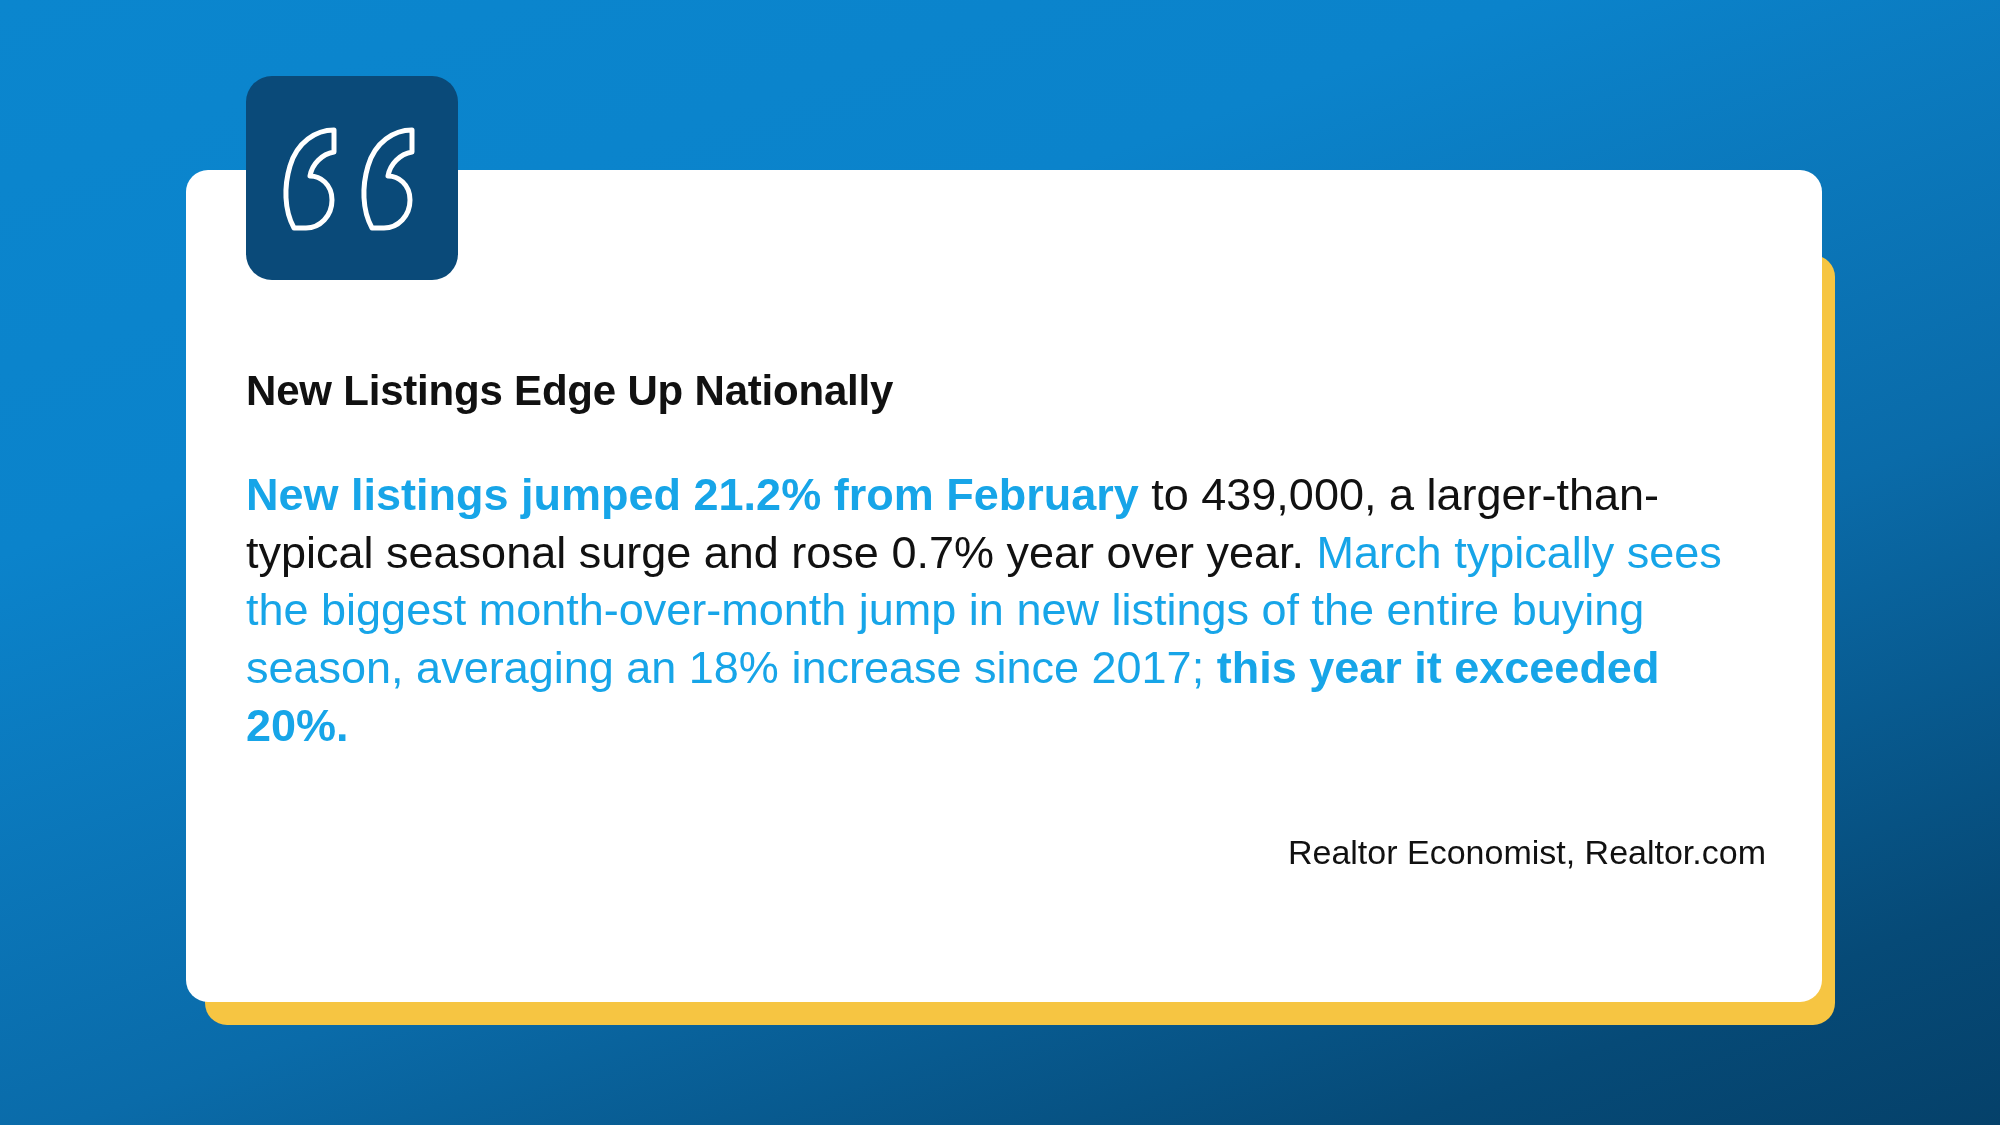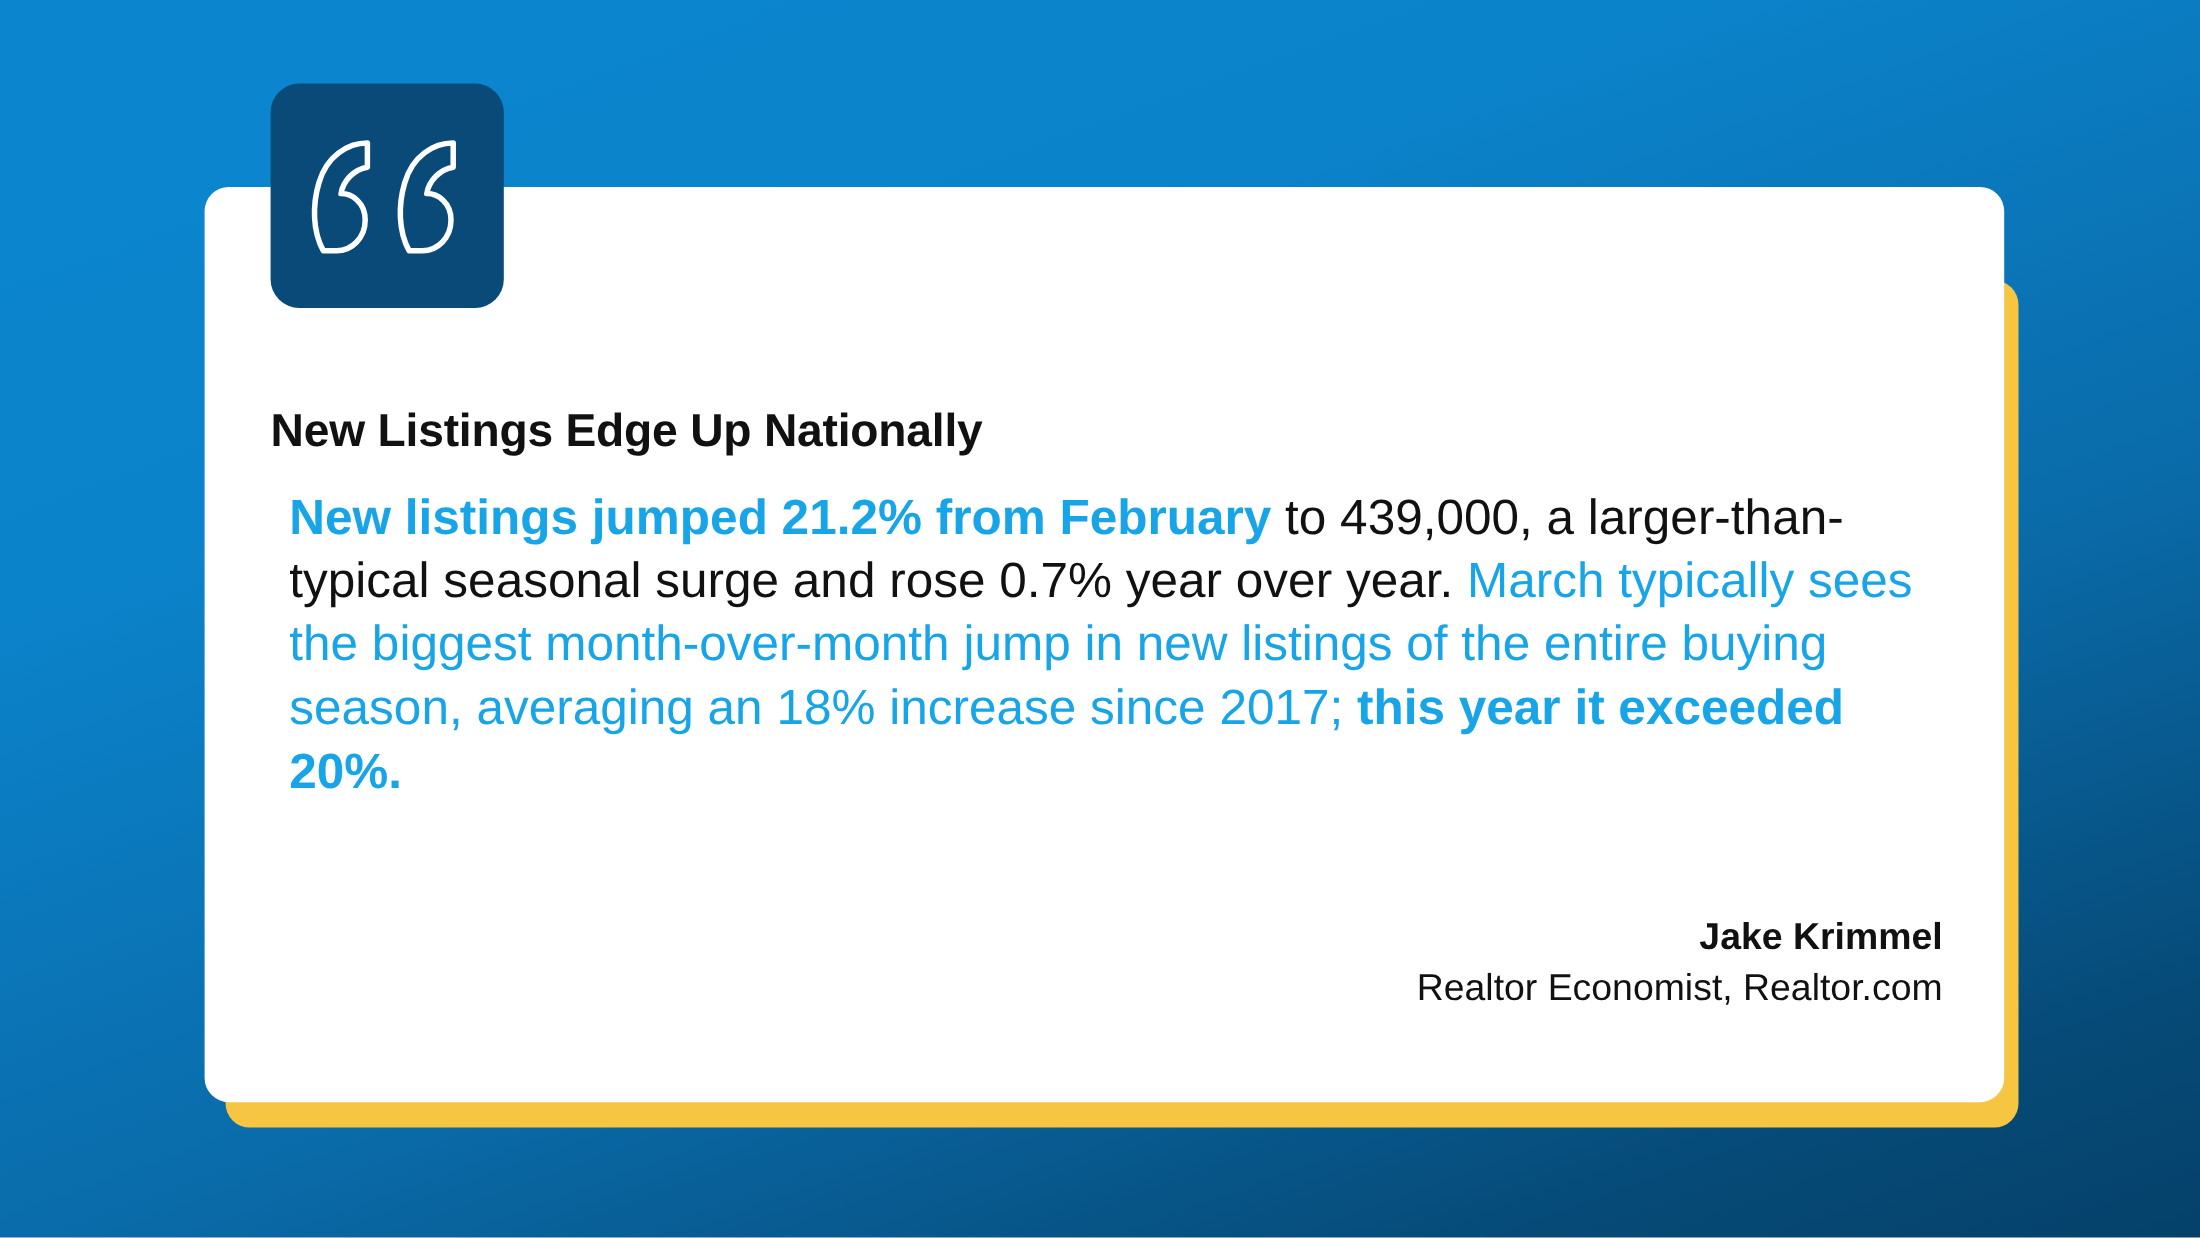--- a/index.html
+++ b/index.html
@@ -58,28 +58,28 @@
     position: absolute;
     left: 246px;
     top: 368px;
     width: 1520px;
   }
   .headline {
     font-size: 42px;
     font-weight: bold;
     color: #111111;
     letter-spacing: -0.2px;
-    margin: 0 0 27px 0;
+    margin: 0 0 52px 0;
     line-height: 1.1;
   }
   .quote-text {
     font-size: 45px;
     line-height: 1.28;
     color: #111111;
-    margin: 17px;
+    margin: 0;
     max-width: 1490px;
   }
   .q-blue-bold {
     color: #17a5e8;
     font-weight: bold;
   }
   .q-black {
     color: #111111;
   }
   .q-blue {
@@ -123,17 +123,16 @@
   </div>
 
   <div class="card-body">
     <h1 class="headline">New Listings Edge Up Nationally</h1>
     <p class="quote-text">
       <span class="q-blue-bold">New listings jumped 21.2% from February</span><span class="q-black"> to 439,000, a larger-than-typical seasonal surge and rose 0.7% year over year. </span><span class="q-blue">March typically sees the biggest month-over-month jump in new listings of the entire buying season, averaging an 18% increase since 2017; </span><span class="q-blue-bold">this year it exceeded 20%.</span>
     </p>
   </div>
 
   <div class="attribution">
-    <div class="attr-name">Jake Krimmel</div>
     <div class="attr-role">Realtor Economist, Realtor.com</div>
   </div>
 
 </div>
 
 </body></html>

